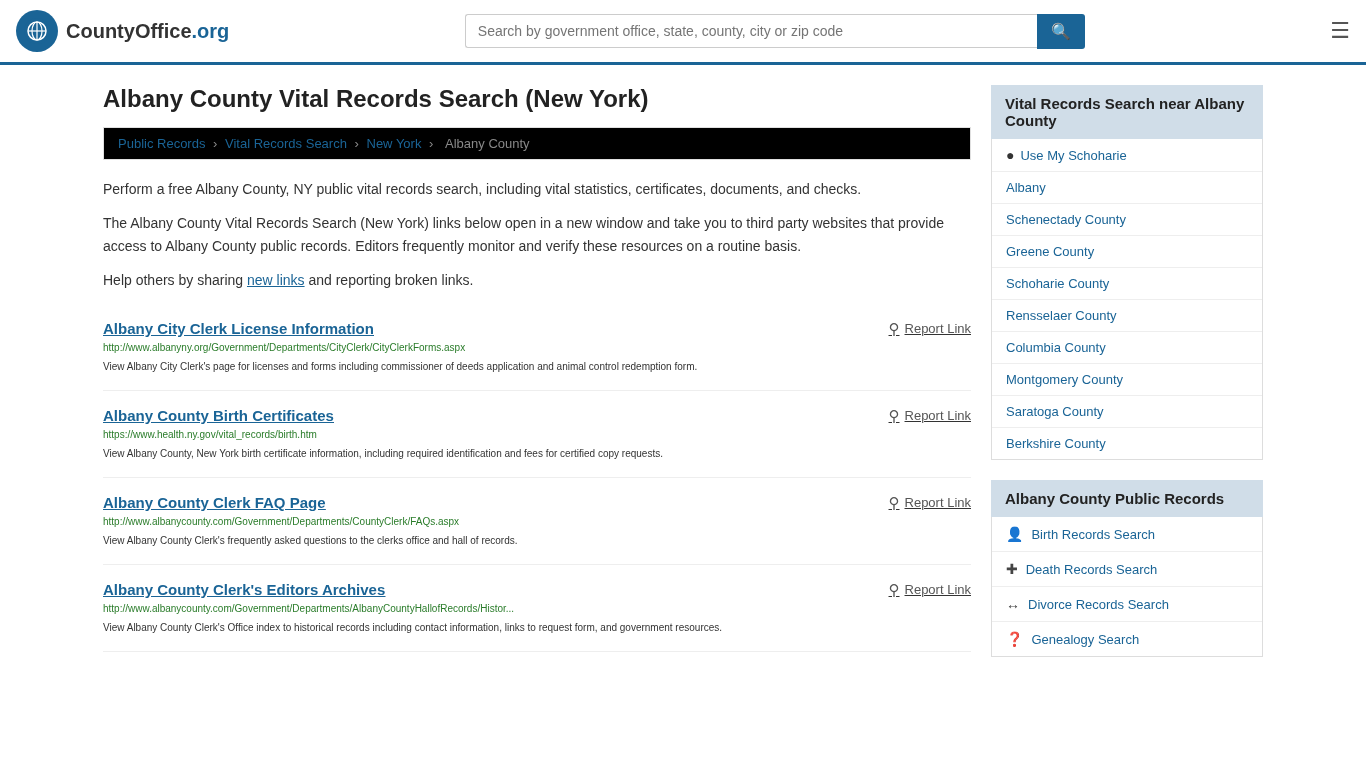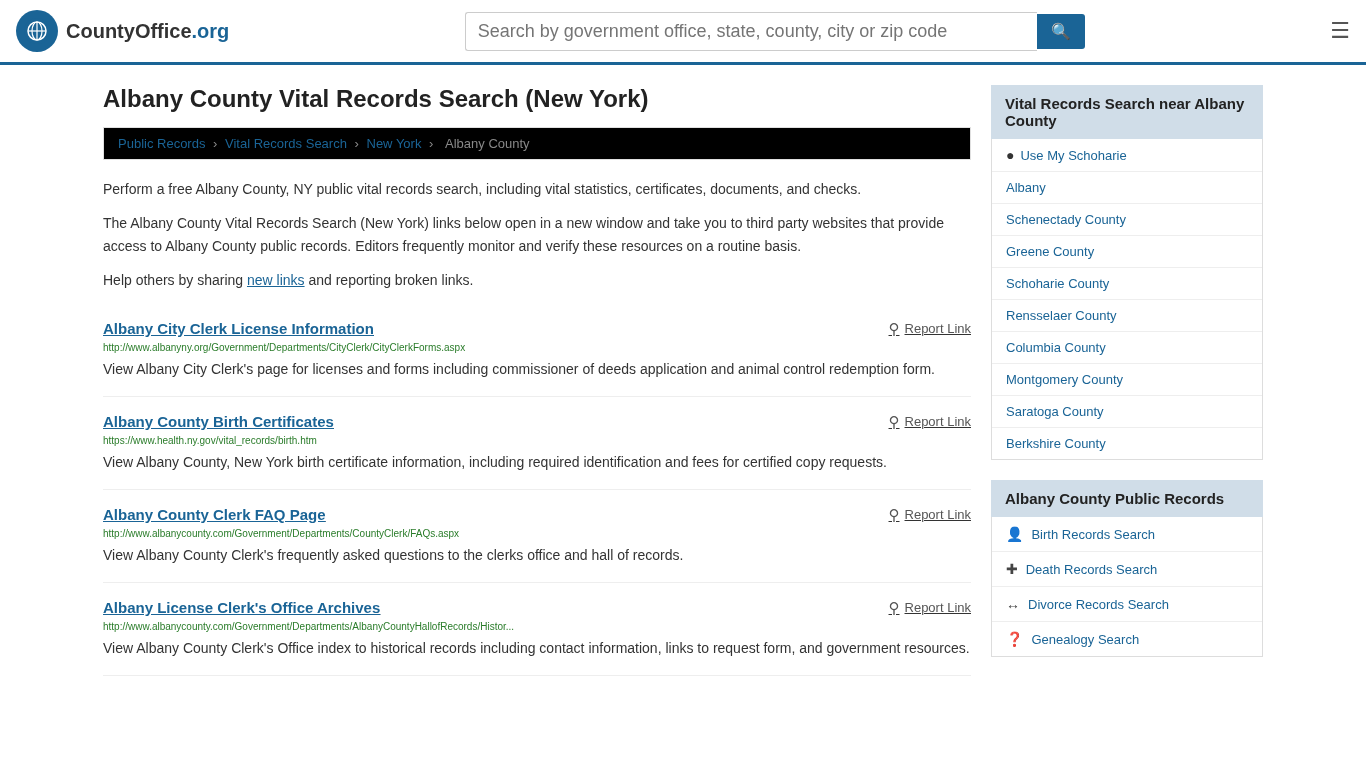--- a/index.html
+++ b/index.html
@@ -36,21 +36,21 @@
       flex: 1;
       max-width: 620px;
       margin: 0 30px;
     }
     .search-input {
       flex: 1;
       padding: 8px 12px;
       border: 1px solid #ccc;
       border-right: none;
       border-radius: 3px 0 0 3px;
-      font-size: 18px;
+      font-size: 14px;
       color: #999;
       outline: none;
     }
     .search-btn {
       background: #1a6496;
       border: none;
       padding: 8px 14px;
       border-radius: 0 3px 3px 0;
       cursor: pointer;
       color: white;
@@ -131,21 +131,21 @@
       flex-shrink: 0;
       margin-left: 10px;
     }
     .report-icon { font-size: 15px; }
     .record-url {
       color: #2a7c2a;
       font-size: 10px;
       margin-bottom: 6px;
       word-break: break-all;
     }
-    .record-desc { font-size: 14px; color: #333; line-height: 1.5; }
+    .record-desc { font-size: 10px; color: #333; line-height: 1.5; }
 
     
     .sidebar-section {
       margin-bottom: 20px;
     }
     .sidebar-header {
       background: #d0dde8;
       padding: 10px 14px;
       font-size: 15px;
       font-weight: bold;
@@ -263,21 +263,21 @@
       <span class="report-link">
         <span class="report-icon">⚲</span>
         <span>Report Link</span>
       </span>
     </div>
     <div class="record-url">http://www.albanycounty.com/Government/Departments/CountyClerk/FAQs.aspx</div>
     <div class="record-desc">View Albany County Clerk's frequently asked questions to the clerks office and hall of records.</div>
   </div>
         <div class="record-item">
     <div class="record-header">
-      <a class="record-title" href="#">Albany License Clerk's Office Archives</a>
+      <a class="record-title" href="#">Albany County Clerk's Editors Archives</a>
       <span class="report-link">
         <span class="report-icon">⚲</span>
         <span>Report Link</span>
       </span>
     </div>
     <div class="record-url">http://www.albanycounty.com/Government/Departments/AlbanyCountyHallofRecords/Histor...</div>
     <div class="record-desc">View Albany County Clerk's Office index to historical records including contact information, links to request form, and government resources.</div>
   </div>
       </div>
   </div>

